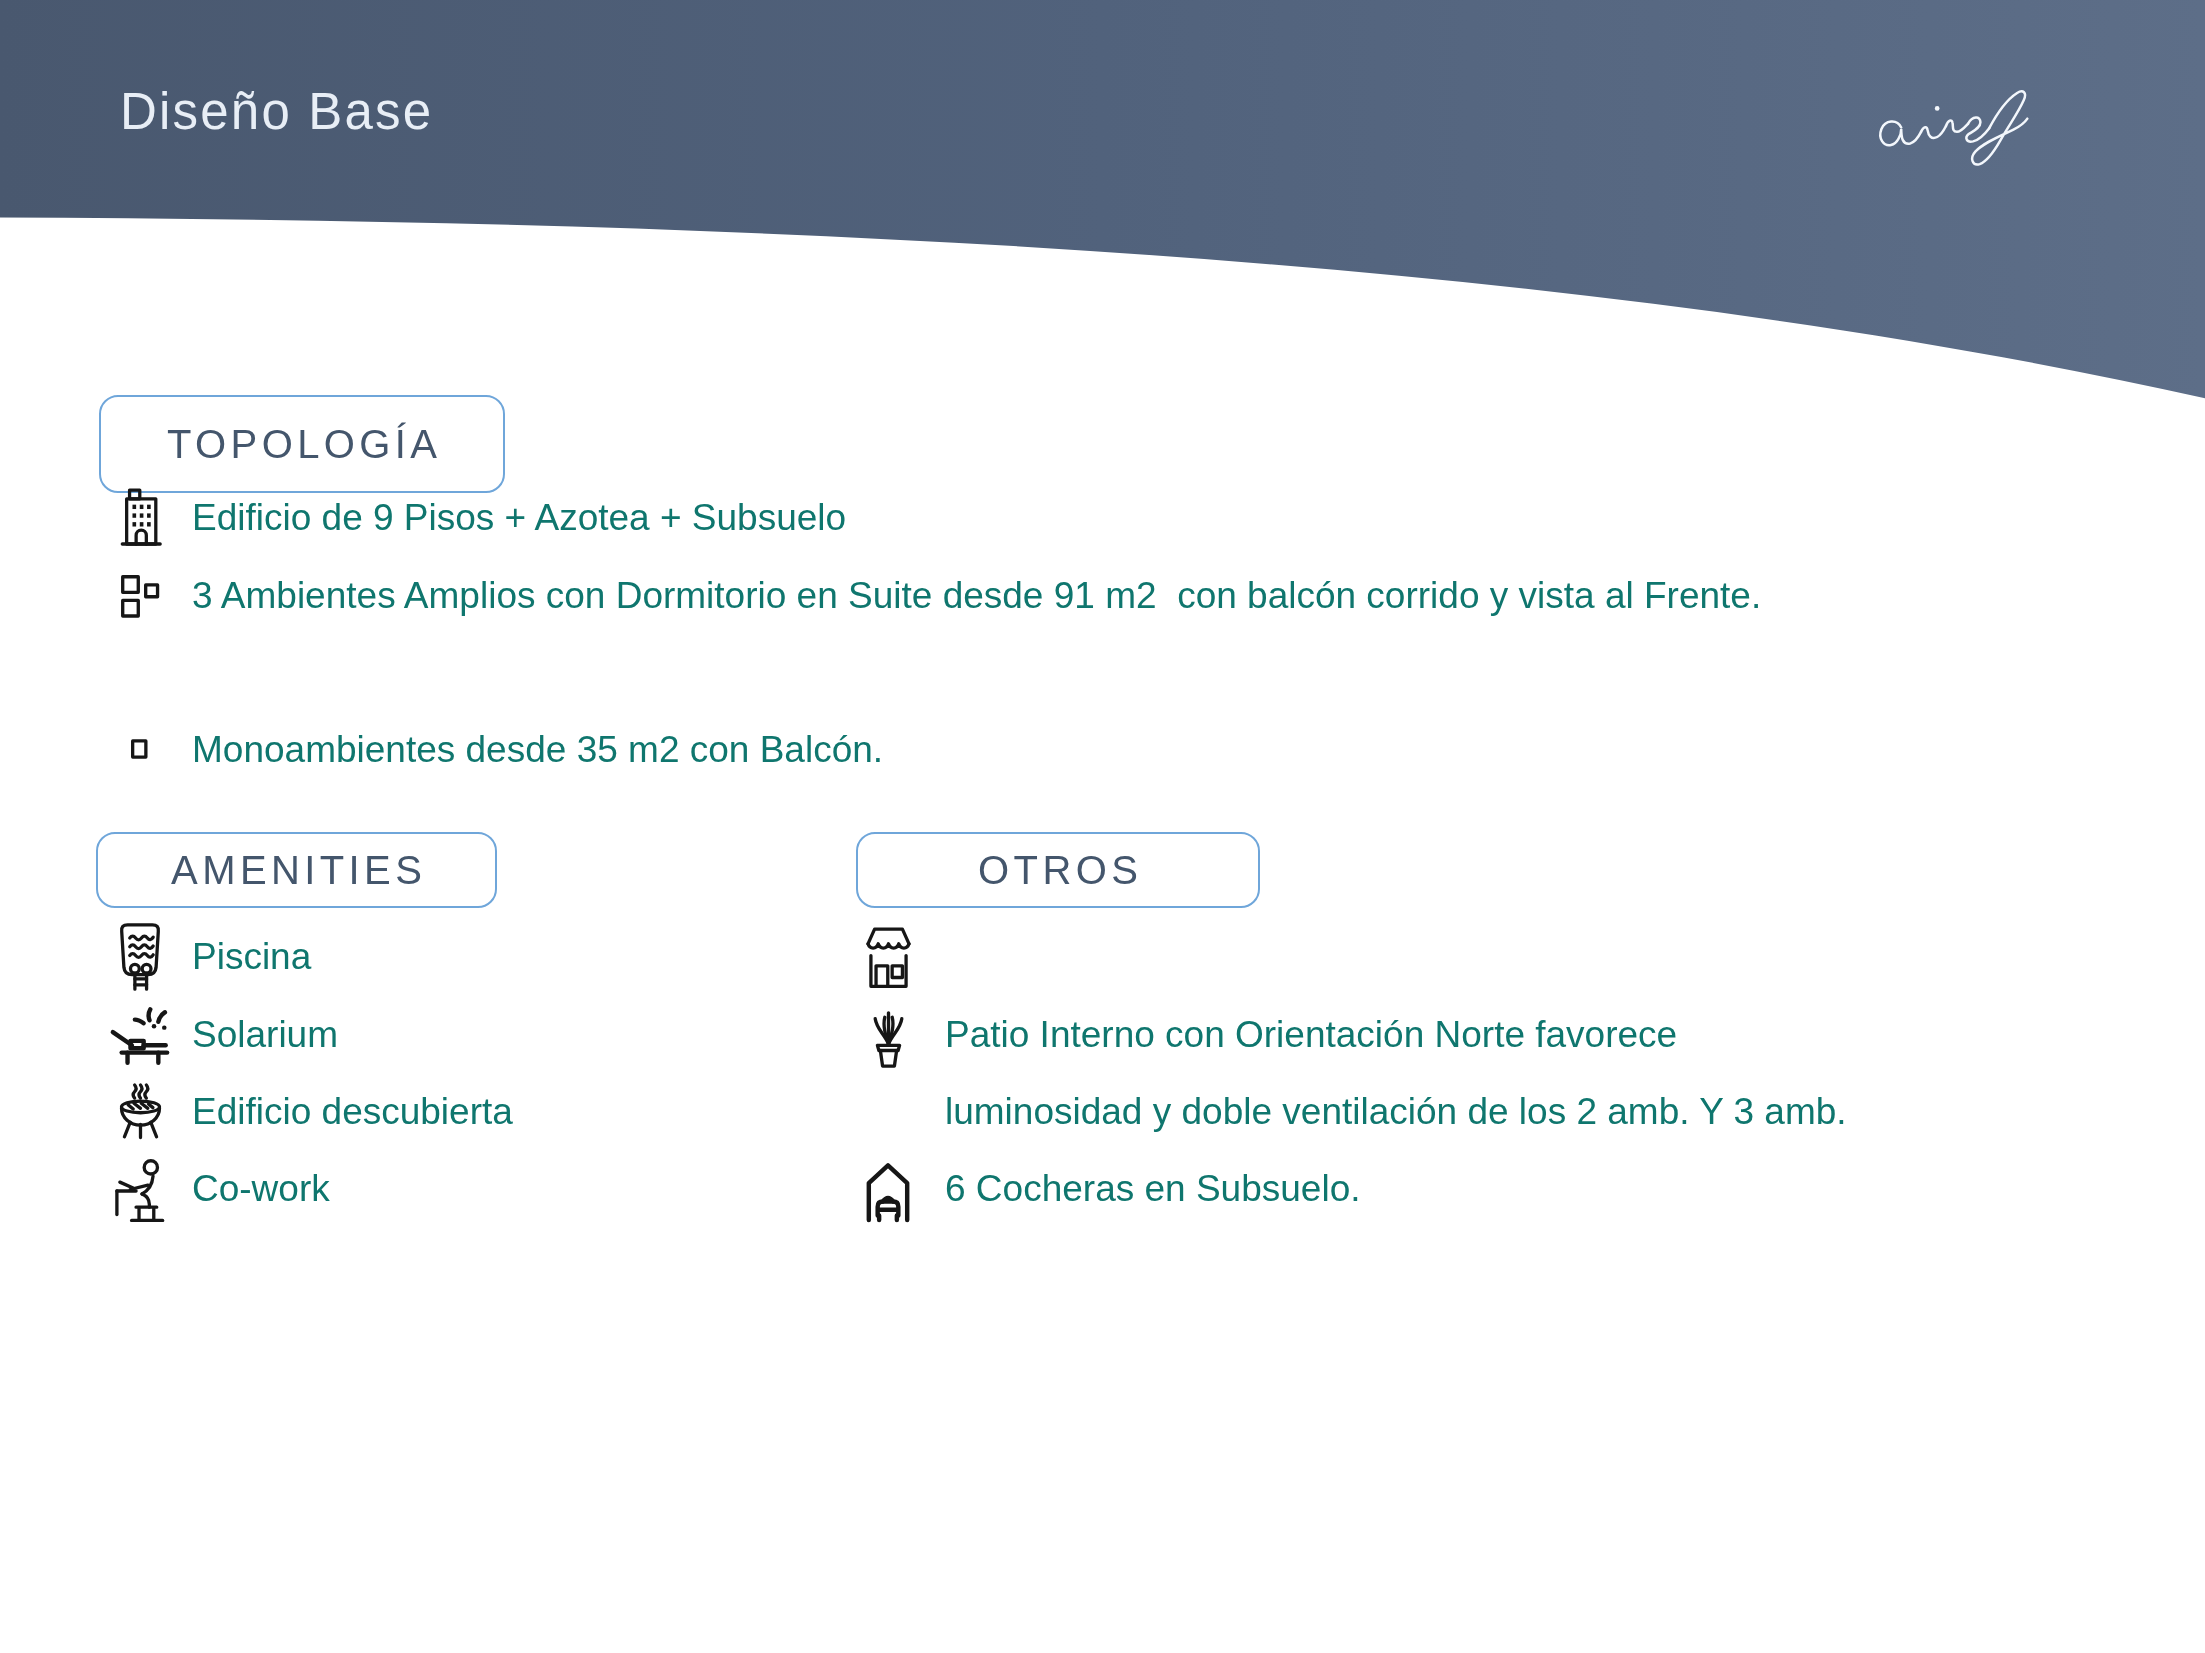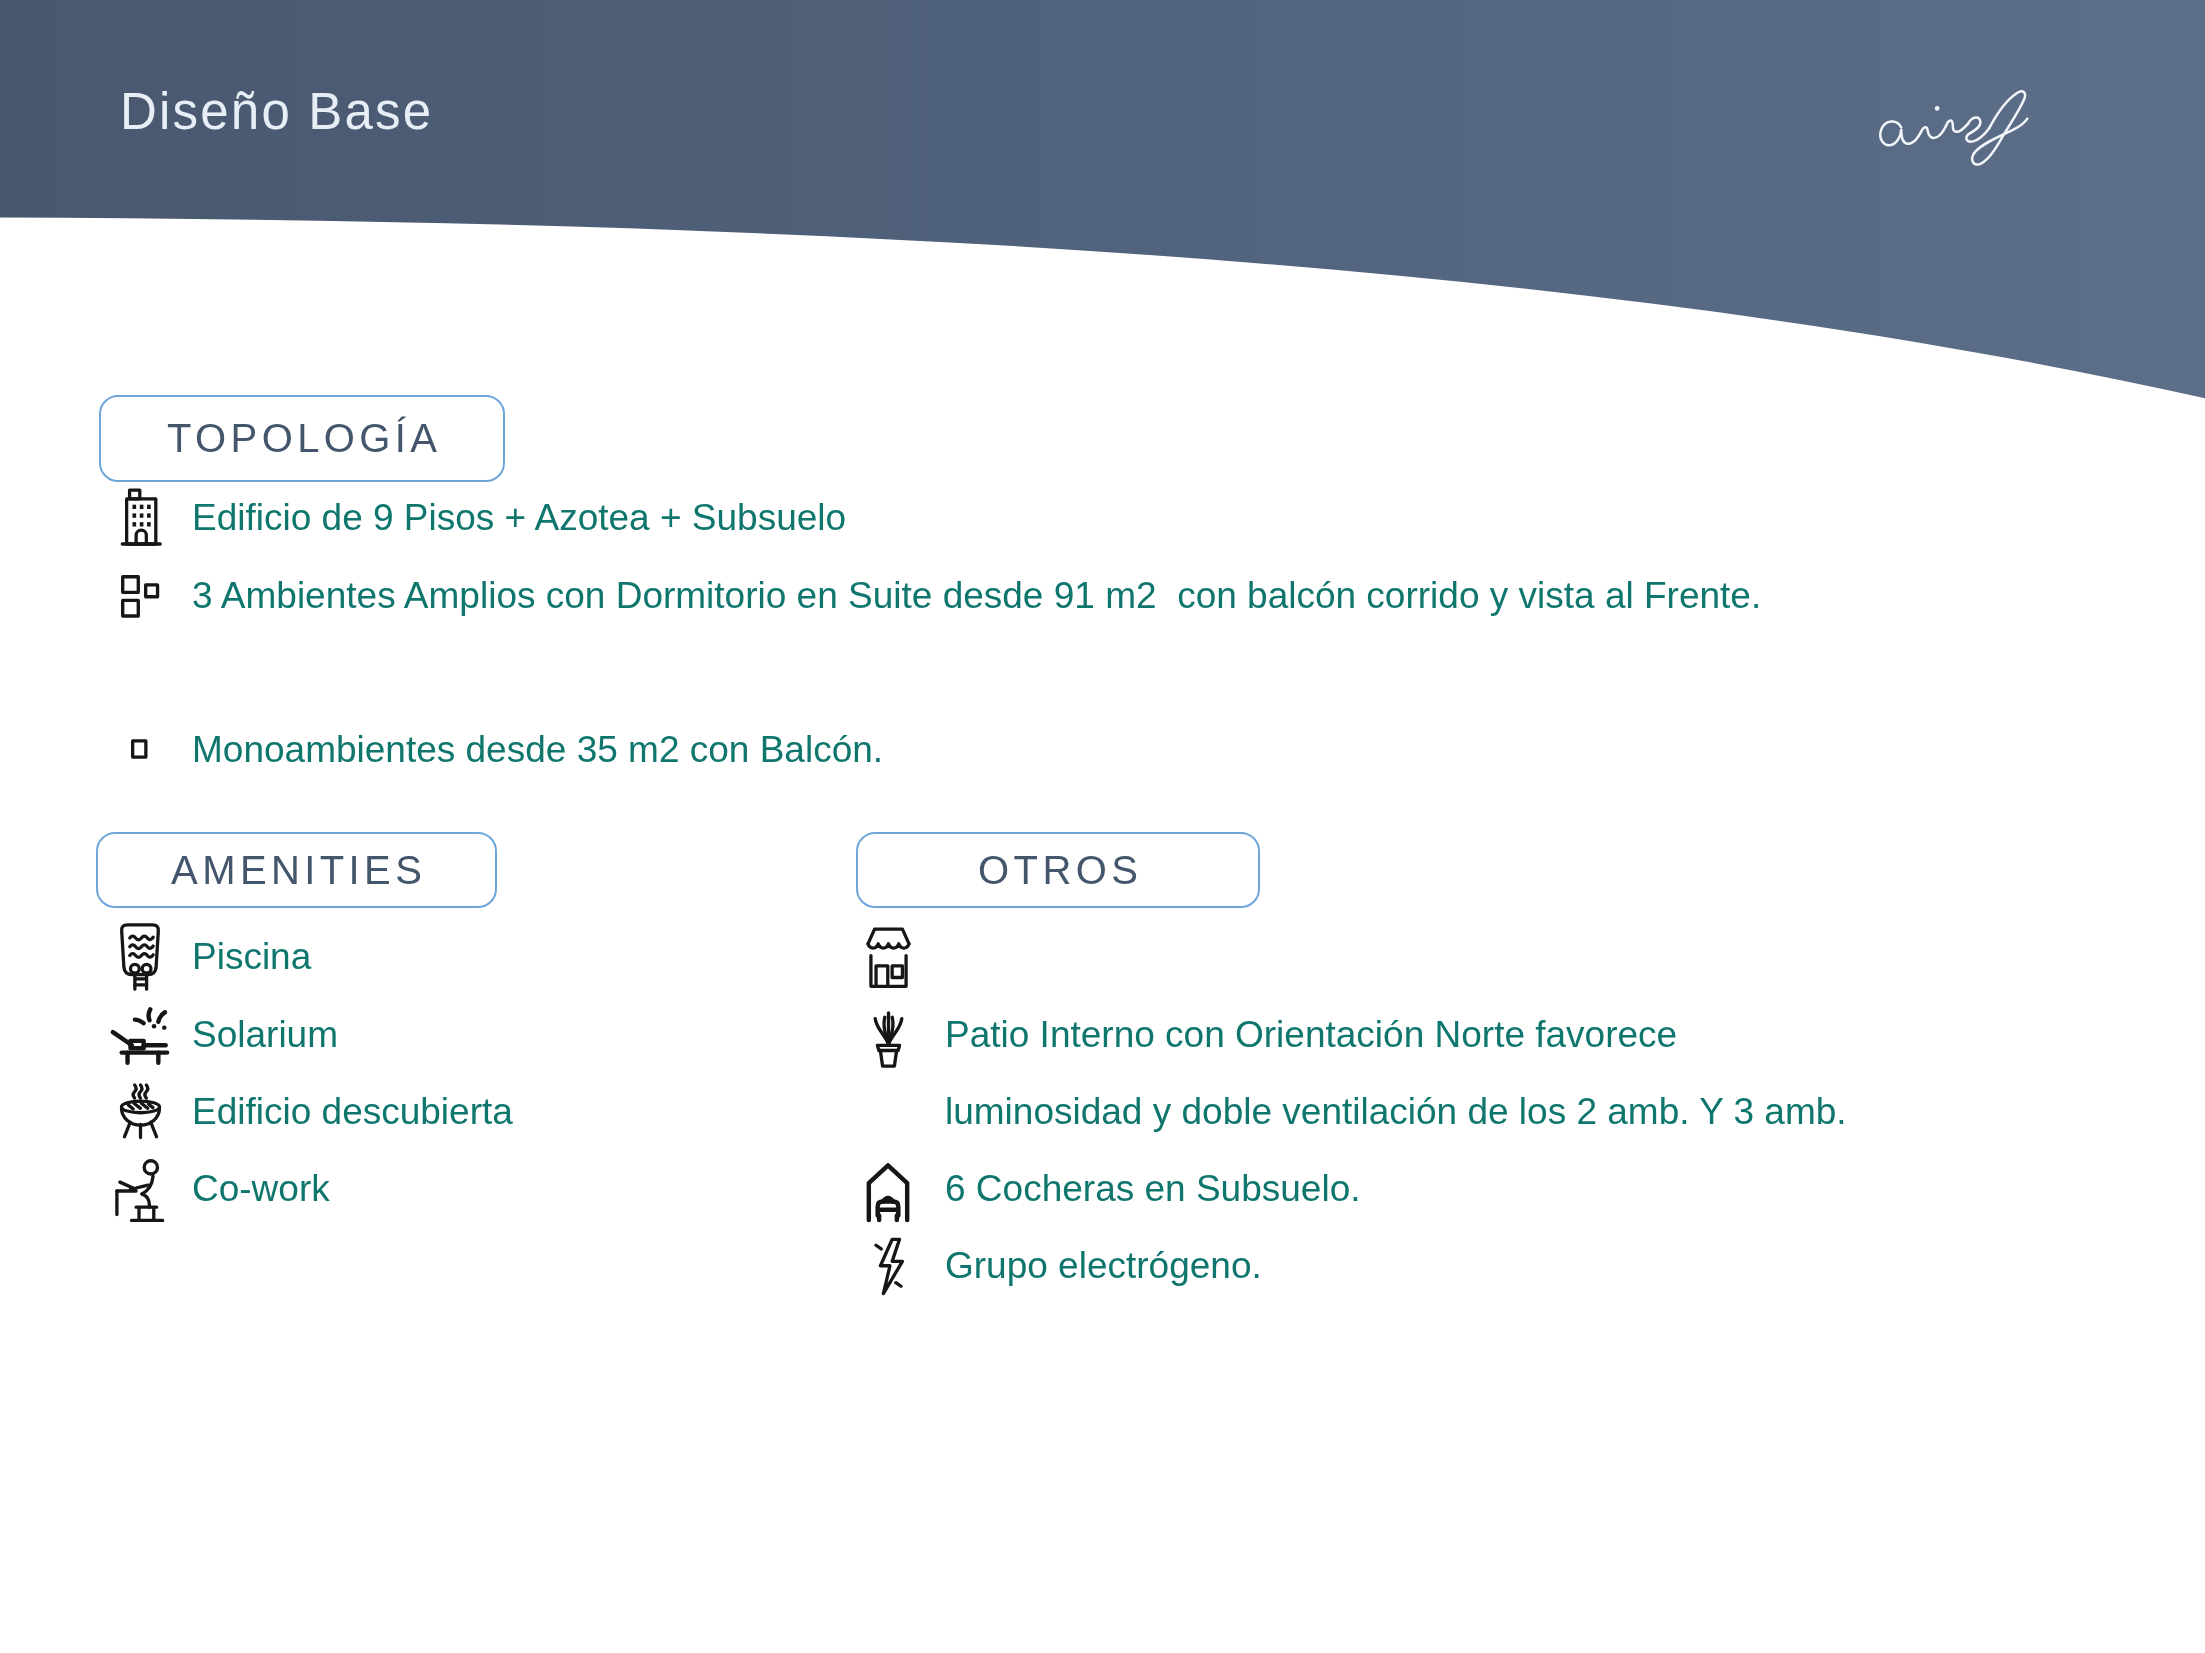--- a/index.html
+++ b/index.html
@@ -5,21 +5,21 @@
   html,body{margin:0;padding:0;background:#ffffff;}
   .canvas{position:relative;width:2205px;height:1654px;background:#ffffff;overflow:hidden;
           font-family:"Liberation Sans",sans-serif;}
   .header-svg{position:absolute;left:0;top:0;display:block;}
   .page-title{position:absolute;left:120px;top:82px;font-size:51px;font-weight:400;
               color:#e8eef6;letter-spacing:2.2px;}
   .logo-svg{position:absolute;left:1867px;top:82px;}
   .tag{position:absolute;box-sizing:border-box;border:2.9px solid #6fa6da;border-radius:19px;
        display:flex;align-items:center;justify-content:center;color:#44566c;
        font-size:40px;letter-spacing:4.4px;padding-left:4.4px;}
-  .tag-topologia{left:99px;top:395px;width:406px;height:87px;}
+  .tag-topologia{left:99px;top:395px;width:406px;height:98px;}
   .tag-amenities{left:96px;top:832px;width:401px;height:76px;}
   .tag-otros{left:856px;top:832px;width:404px;height:76px;}
   .item{position:absolute;display:flex;align-items:center;height:74px;
         color:#0f766e;font-size:37px;white-space:pre;}
   .icn{flex:0 0 104px;width:104px;display:flex;align-items:center;justify-content:center;}
   .item.rcol .icn{flex:0 0 114px;width:114px;}
   .ic *{stroke:#161616;fill:none;stroke-width:4.5;stroke-linecap:round;stroke-linejoin:round;}
   .ic .fill{fill:#161616;stroke:none;}
   .ic.bold *{stroke-width:6;}
   .logo-svg path{stroke:#f3f7fc;fill:none;stroke-width:3.4;stroke-linecap:round;}
@@ -207,24 +207,15 @@
         <path d="M16 88 V38 L42 14 L68 38 V88"></path>
         <path d="M28 82 v-12 q0 -7 7 -7 h14 q7 0 7 7 v12"></path>
         <path d="M35 63 q7 -10 14 0"></path>
         <path d="M30 74 h24"></path>
         <path d="M30 82 v6 M54 82 v6"></path>
       </svg>
     </span>
     <span class="txt">6 Cocheras en Subsuelo.</span>
   </div>
 
-  <div class="item rcol" style="left:831px;top:1229px;">
-    <span class="icn">
-      <svg class="ic" width="43" height="63" viewBox="0 0 58 86">
-        <path d="M34 6 L18 42 H31 L22 80 L48 36 H34 L44 6 Z" stroke-width="4"></path>
-        <path d="M12 14 l7 5 M46 70 l-7 -5" stroke-width="3.5"></path>
-      </svg>
-    </span>
-    <span class="txt">Grupo electrógeno.</span>
-  </div>
 
 </div>
 
 
 </body></html>

